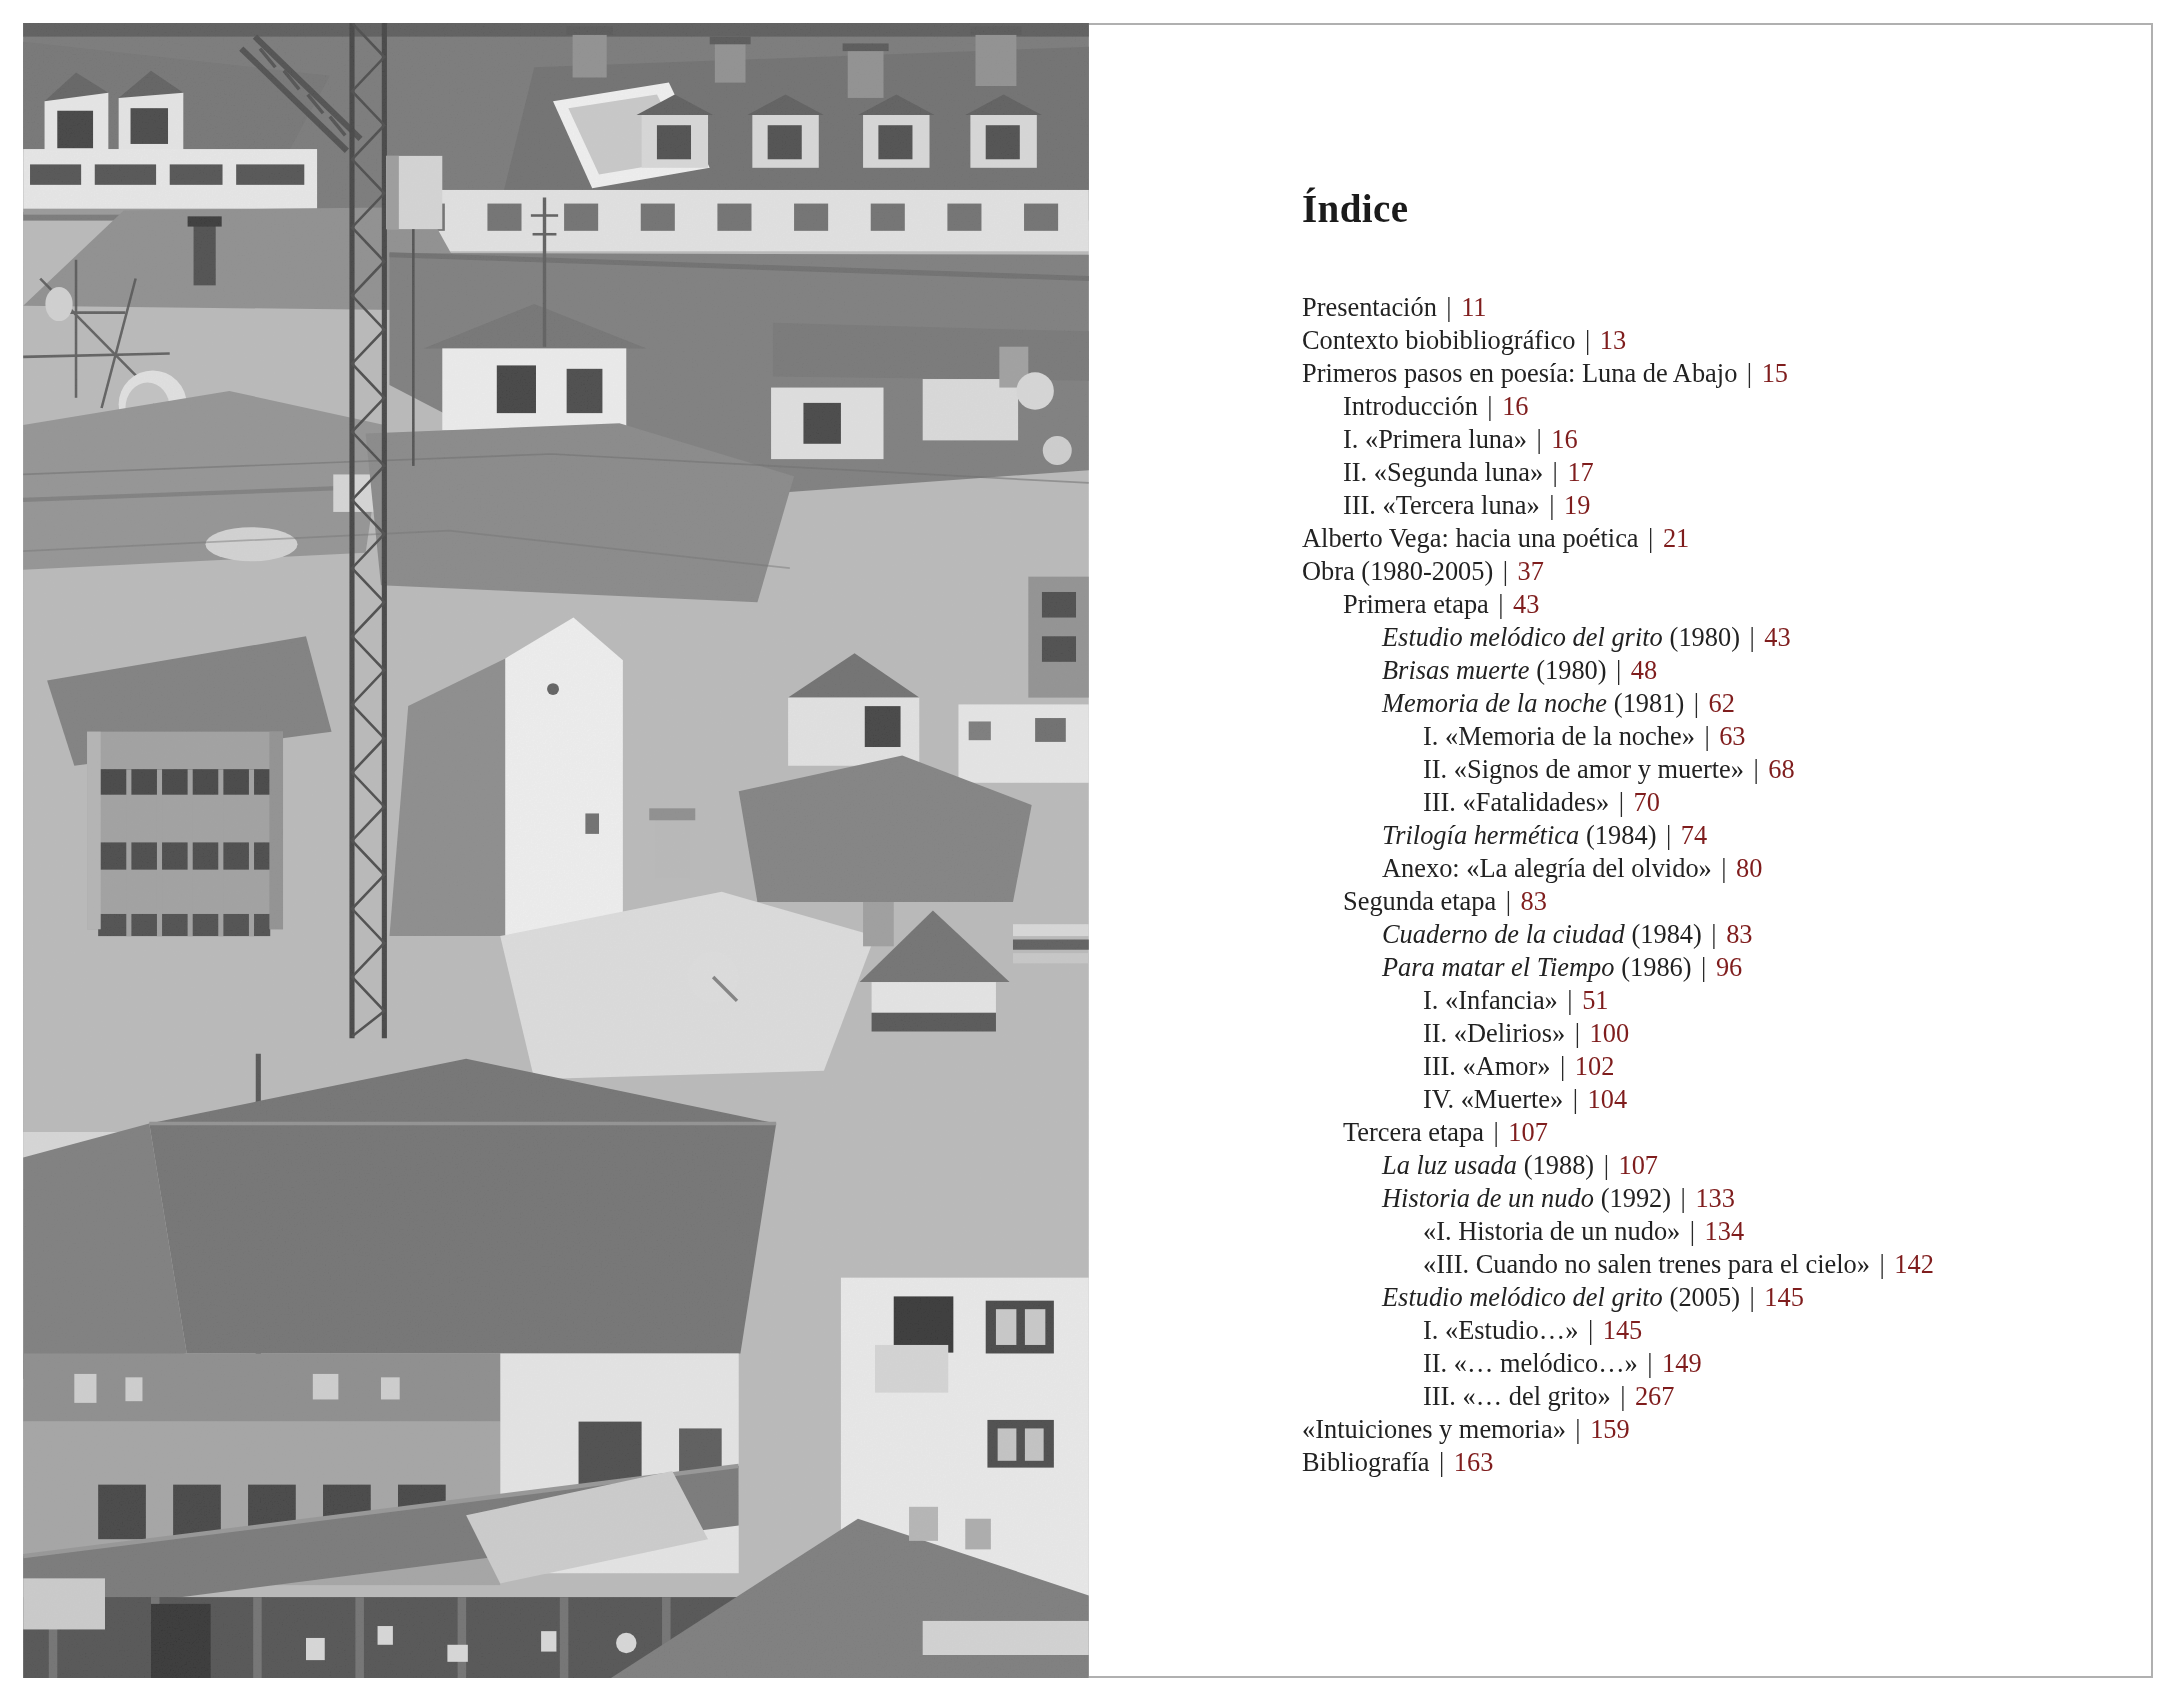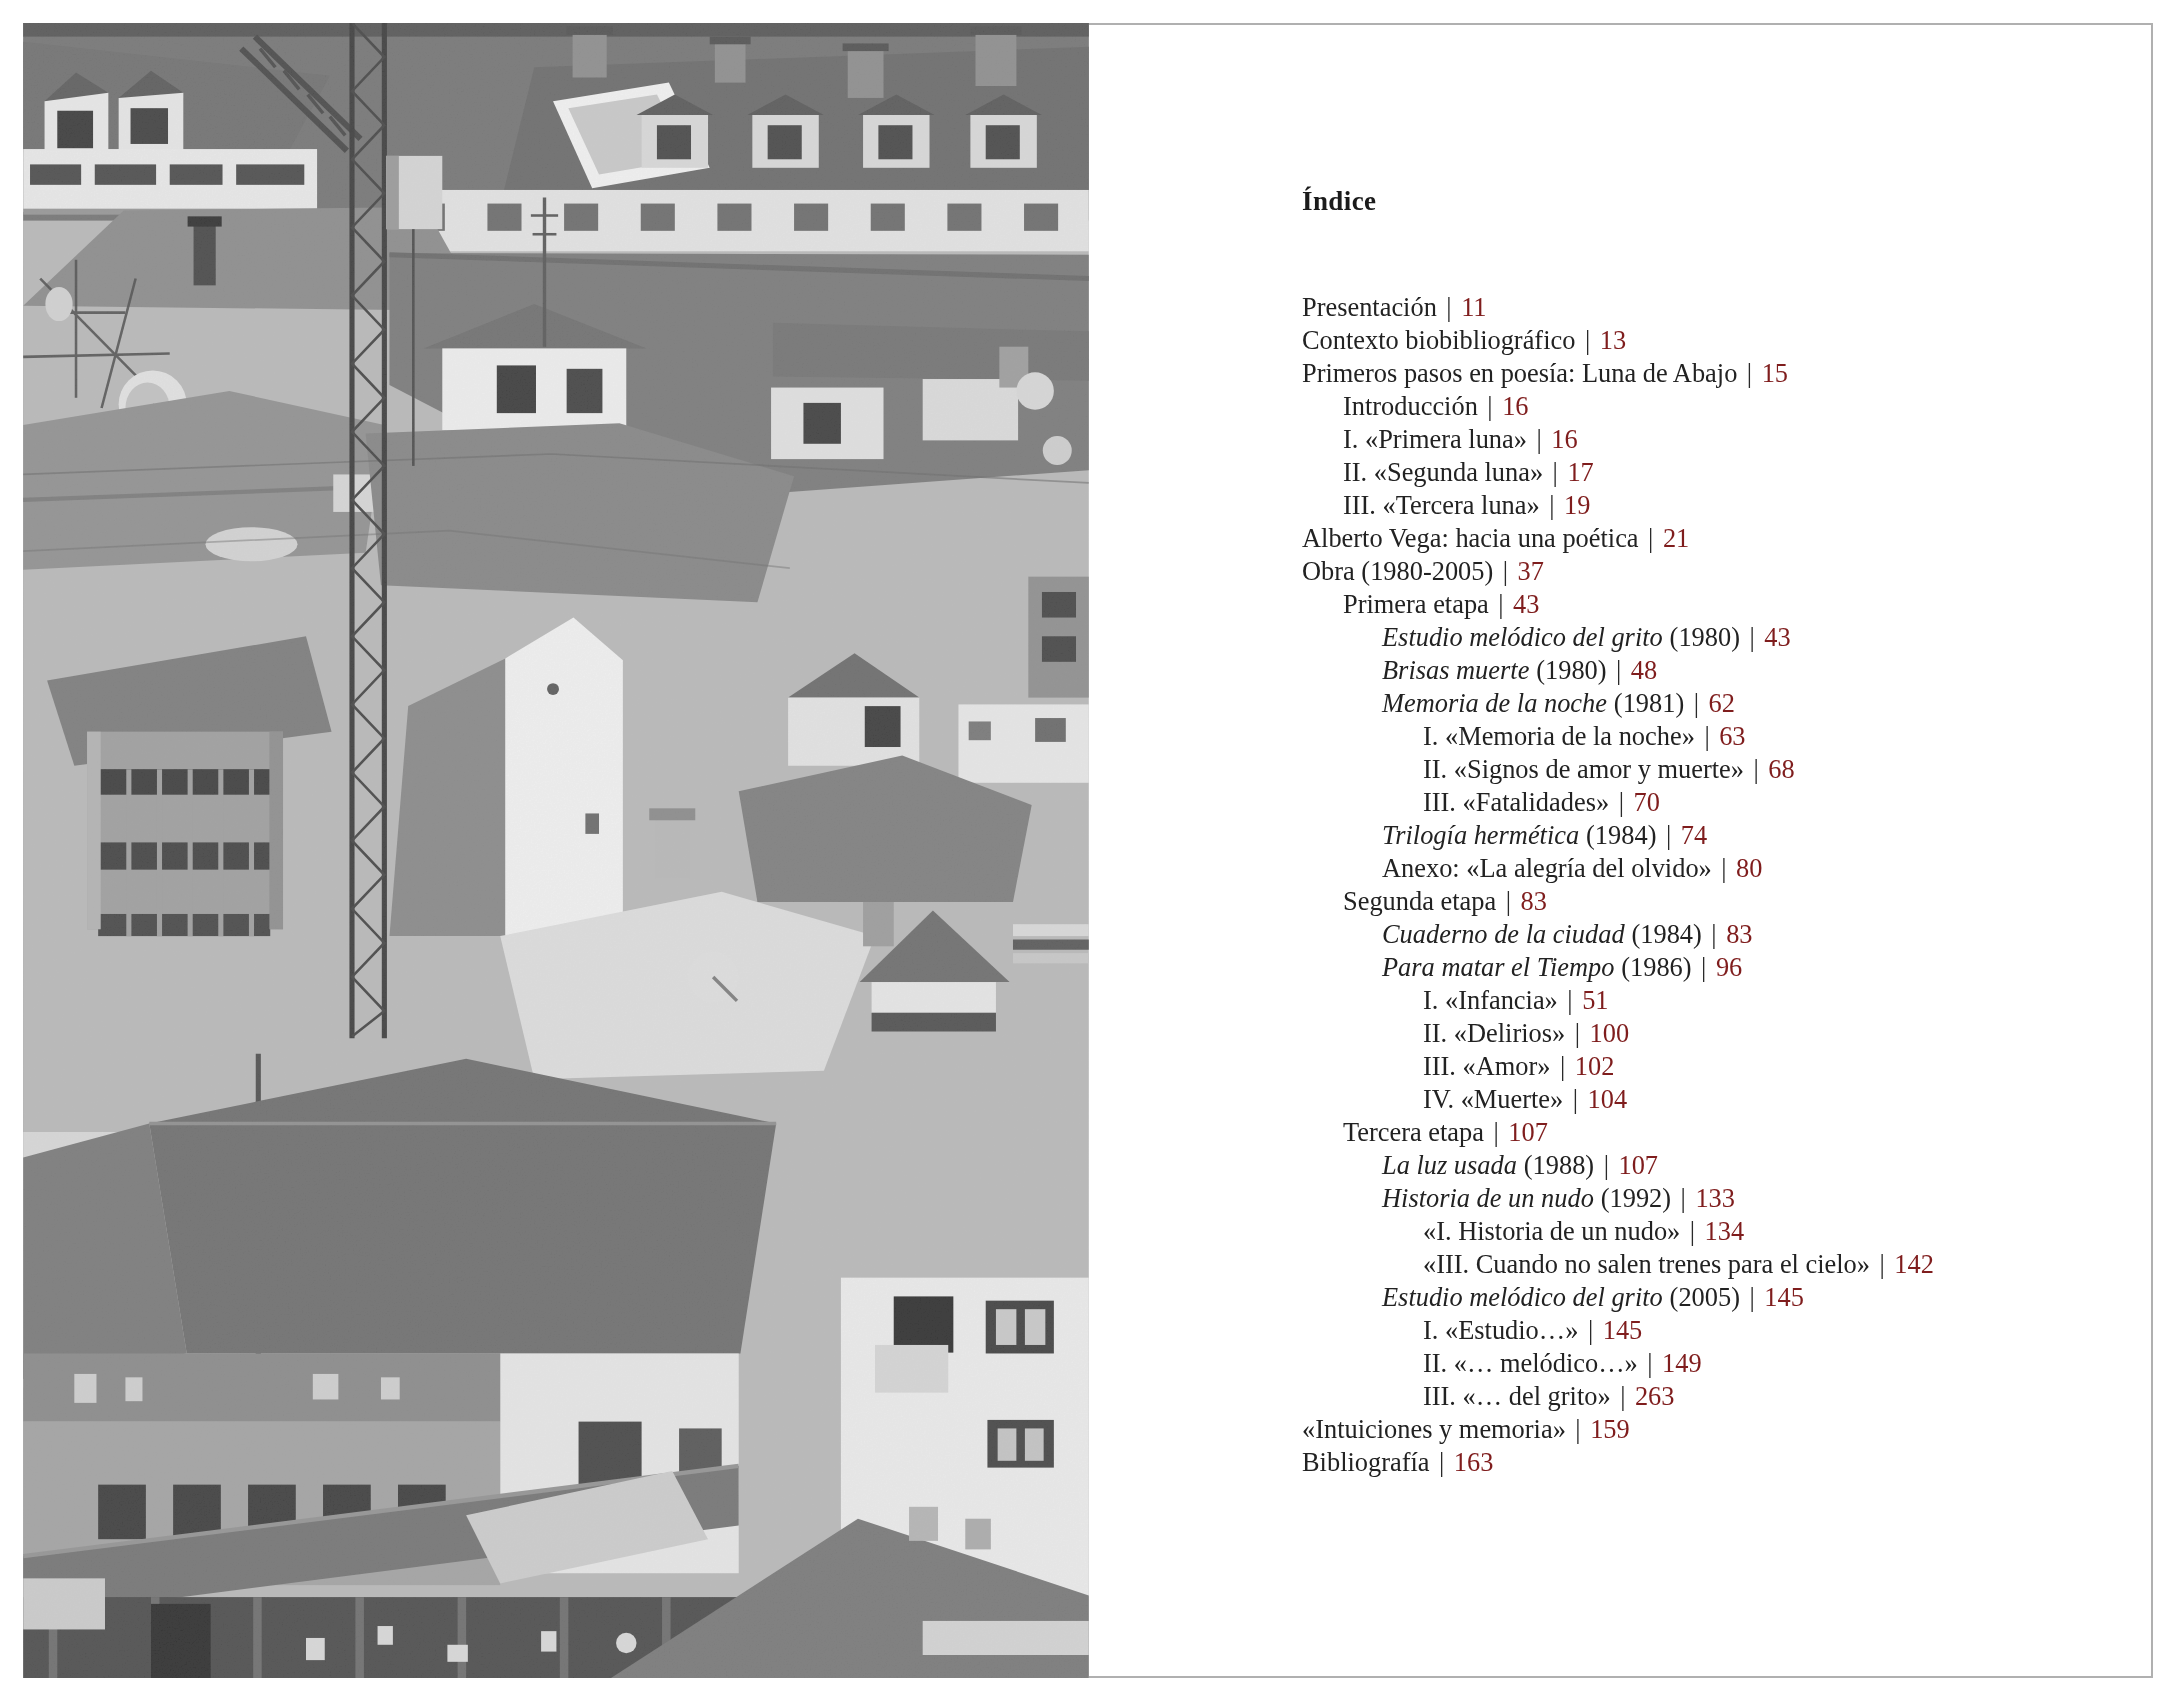--- a/index.html
+++ b/index.html
@@ -10,21 +10,21 @@
   .frame{
     position:absolute;left:23px;top:23px;width:2130px;height:1655px;
     border:2.6px solid #b0b0b0;box-sizing:border-box;background:#ffffff;
   }
   .photo{
     position:absolute;left:23px;top:23px;width:1066px;height:1655px;overflow:hidden;
   }
   .photo svg{display:block;width:1066px;height:1655px;}
   .title{
     position:absolute;left:1302px;top:186px;margin:0;
-    font-size:27px;font-weight:bold;letter-spacing:0.4px;color:#1b1b1b;
+    font-size:39px;font-weight:bold;letter-spacing:0.4px;color:#1b1b1b;
   }
   .toc{
     position:absolute;left:1302px;top:291px;width:852px;
     font-size:26.4px;line-height:33px;color:#222222;
   }
   .toc-row{white-space:nowrap;}
   .ind-0{padding-left:0;}
   .ind-1{padding-left:41px;}
   .ind-2{padding-left:80px;}
   .ind-3{padding-left:121px;}
@@ -344,17 +344,17 @@
     <div class="toc-row ind-3"><span class="lbl">III. «Amor»</span><span class="sep">|</span><span class="pg">102</span></div>
     <div class="toc-row ind-3"><span class="lbl">IV. «Muerte»</span><span class="sep">|</span><span class="pg">104</span></div>
     <div class="toc-row ind-1"><span class="lbl">Tercera etapa</span><span class="sep">|</span><span class="pg">107</span></div>
     <div class="toc-row ind-2"><span class="lbl em">La luz usada</span><span class="suf">(1988)</span><span class="sep">|</span><span class="pg">107</span></div>
     <div class="toc-row ind-2"><span class="lbl em">Historia de un nudo</span><span class="suf">(1992)</span><span class="sep">|</span><span class="pg">133</span></div>
     <div class="toc-row ind-3"><span class="lbl">«I. Historia de un nudo»</span><span class="sep">|</span><span class="pg">134</span></div>
     <div class="toc-row ind-3"><span class="lbl">«III. Cuando no salen trenes para el cielo»</span><span class="sep">|</span><span class="pg">142</span></div>
     <div class="toc-row ind-2"><span class="lbl em">Estudio melódico del grito</span><span class="suf">(2005)</span><span class="sep">|</span><span class="pg">145</span></div>
     <div class="toc-row ind-3"><span class="lbl">I. «Estudio…»</span><span class="sep">|</span><span class="pg">145</span></div>
     <div class="toc-row ind-3"><span class="lbl">II. «… melódico…»</span><span class="sep">|</span><span class="pg">149</span></div>
-    <div class="toc-row ind-3"><span class="lbl">III. «… del grito»</span><span class="sep">|</span><span class="pg">263</span></div>
+    <div class="toc-row ind-3"><span class="lbl">III. «… del grito»</span><span class="sep">|</span><span class="pg">267</span></div>
     <div class="toc-row ind-0"><span class="lbl">«Intuiciones y memoria»</span><span class="sep">|</span><span class="pg">159</span></div>
     <div class="toc-row ind-0"><span class="lbl">Bibliografía</span><span class="sep">|</span><span class="pg">163</span></div>
   </div>
 
 
 </body></html>

